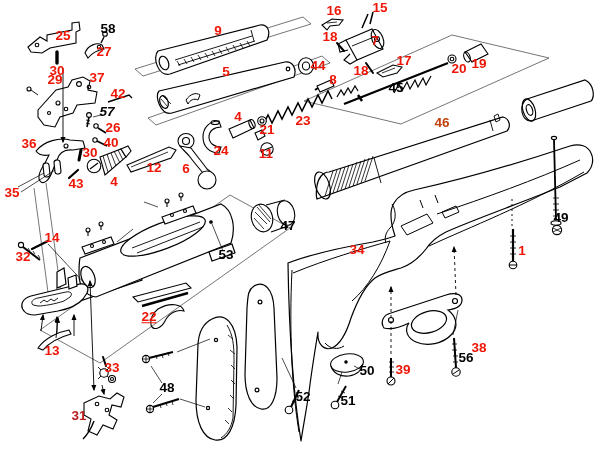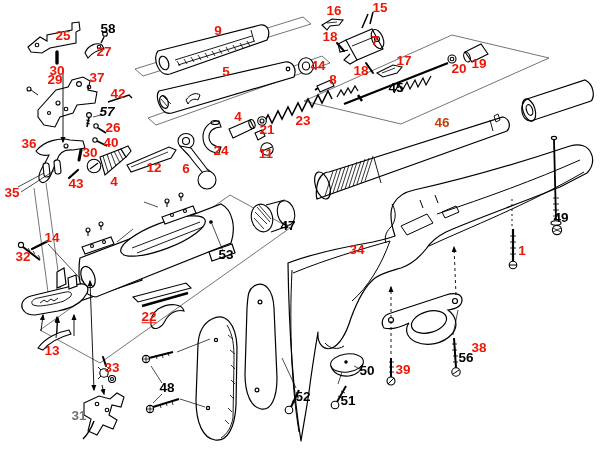--- a/index.html
+++ b/index.html
@@ -372,21 +372,21 @@
       <span class="callout" style="left: 479px; top: 64px; color: rgb(238, 22, 6);">19</span>
       <span class="callout" style="left: 442px; top: 123px; color: #c2410c;">46</span>
       <span class="callout" style="left: 561px; top: 218px; color: rgb(0, 0, 0);">49</span>
       <span class="callout" style="left: 288px; top: 226px; color: rgb(0, 0, 0);">47</span>
       <span class="callout" style="left: 23px; top: 257px; color: rgb(238, 22, 6);">32</span>
       <span class="callout" style="left: 52px; top: 238px; color: rgb(238, 22, 6);">14</span>
       <span class="callout" style="left: 226px; top: 255px; color: rgb(0, 0, 0);">53</span>
       <span class="callout" style="left: 149px; top: 317px; color: rgb(238, 22, 6); text-decoration: underline;">22</span>
       <span class="callout" style="left: 52px; top: 351px; color: rgb(238, 22, 6);">13</span>
       <span class="callout" style="left: 112px; top: 368px; color: rgb(238, 22, 6);">33</span>
-      <span class="callout" style="left: 79px; top: 416px; color: #737373;">31</span>
+      <span class="callout" style="left: 79px; top: 416px; color: #b91c1c;">31</span>
       <span class="callout" style="left: 167px; top: 388px; color: rgb(0, 0, 0);">48</span>
       <span class="callout" style="left: 357px; top: 250px; color: rgb(238, 22, 6);">34</span>
       <span class="callout" style="left: 522px; top: 251px; color: rgb(238, 22, 6);">1</span>
       <span class="callout" style="left: 433px; top: 348px; color: rgb(238, 22, 6); margin-left: 46px;">38</span>
       <span class="callout" style="left: 403px; top: 370px; color: rgb(238, 22, 6);">39</span>
       <span class="callout" style="left: 466px; top: 358px; color: rgb(0, 0, 0);">56</span>
       <span class="callout" style="left: 367px; top: 371px; color: rgb(0, 0, 0);">50</span>
       <span class="callout" style="left: 348px; top: 401px; color: rgb(0, 0, 0);">51</span>
       <span class="callout" style="left: 303px; top: 397px; color: rgb(0, 0, 0);">52</span>
     </div>

